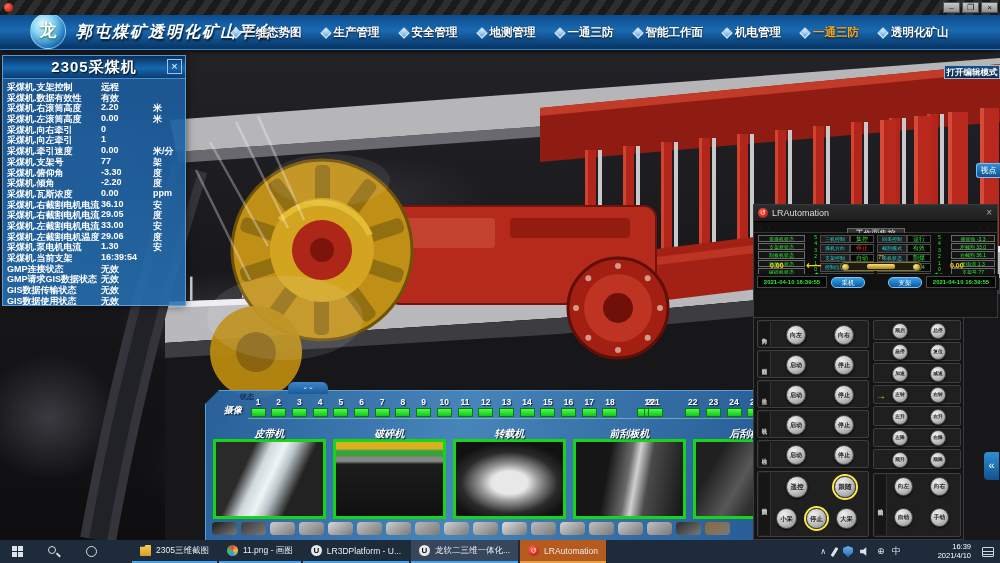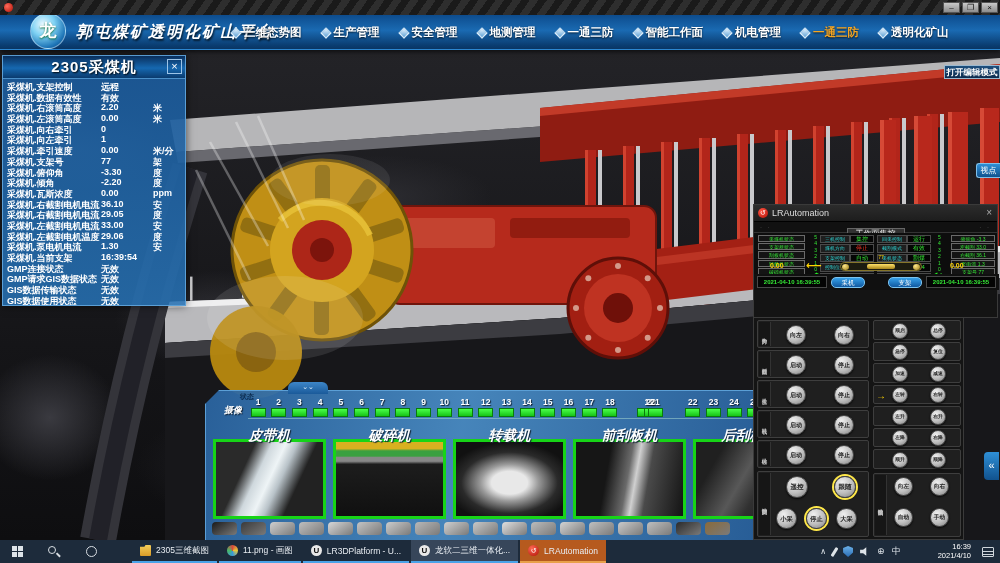--- a/index.html
+++ b/index.html
@@ -155,21 +155,21 @@
   #cam-status { position:absolute; left:34px; top:1px; font-size:7px; color:#0c2d50; font-weight:bold; }
   #cam-rowlab { position:absolute; left:18px; top:13px; font-size:9px; font-weight:bold;
     font-style:italic; color:#fff; text-shadow:1px 1px 1px #123; }
   #channels { position:absolute; left:42px; top:6px; width:516px; height:30px; }
   .chan { position:absolute; width:20px; text-align:center; }
   .chan .cnum { color:#fff; font-size:8.5px; font-weight:bold; text-shadow:1px 1px 1px #123; }
   .chan .csq { margin:1px auto 0; width:15px; height:9px; background:linear-gradient(#4aff4a,#17c417);
     border:1px solid #0a7a0a; cursor:pointer; }
   #chanline { position:absolute; left:42px; top:27px; width:512px; height:1px; background:#9cc; opacity:.6; }
   .camcol { position:absolute; top:36px; width:113px; }
-  .camtitle { text-align:center; color:#fff; font-size:14px; font-weight:bold; font-style:italic;
+  .camtitle { text-align:center; color:#fff; font-size:10px; font-weight:bold; font-style:italic;
     text-shadow:1px 1px 1px #123; height:11px; }
   .camthumb { margin-top:1px; height:80px; border:3px solid #17d417; cursor:pointer; }
   .thumb0 { background:linear-gradient(115deg,#2a2a2a 28%,#cfd8dd 40%,#eef4f6 50%,#b8c2c8 58%,#222 72%); }
   .thumb1 { background:linear-gradient(180deg,#d8b020 0 9%,#3aa040 12% 19%,#888 21% 26%,#1d1d1d 30%,#101010),
             linear-gradient(#222,#111); }
   .thumb2 { background:radial-gradient(ellipse 60% 55% at 50% 55%,#e8e8e8 0 28%,#9a9a9a 45%,#2a2a2a 75%,#111); }
   .thumb3 { background:linear-gradient(100deg,#161616 30%,#6a6a6a 48%,#d0d0d0 55%,#4a4a4a 66%,#141414); }
   .thumb4 { background:linear-gradient(120deg,#202020 20%,#585858 45%,#303030 60%,#101010); }
   #filmstrip { position:absolute; left:6px; top:131px; width:548px; height:14px; display:flex; gap:4px;
     overflow:hidden; }

